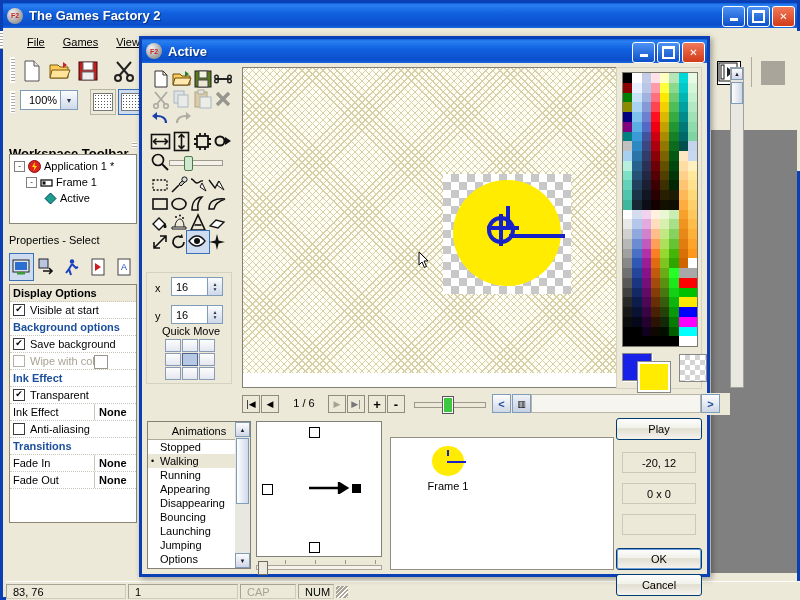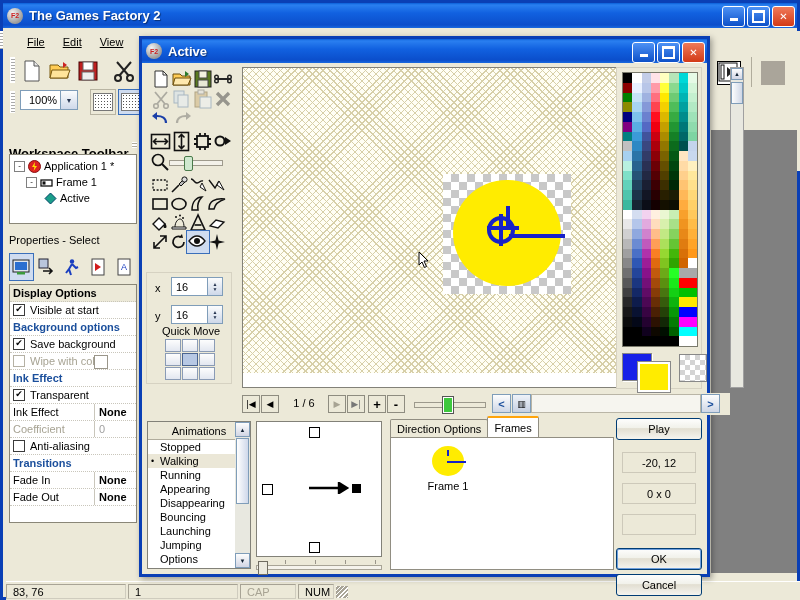--- a/index.html
+++ b/index.html
@@ -228,21 +228,21 @@
         <div class="wbtn">
             <div class="sq"></div>
           </div>
         <div class="wbtn close">✕</div>
       </div>
     </div>
 
     <div class="menubar">
       <div class="grip" style="left:-8px;top:0;height:18px;"></div>
       <div class="mi"><u>File</u></div>
-      <div class="mi"><u>Edit</u></div>
+      <div class="mi"><u>Games</u></div>
       <div class="mi"><u>View</u></div>
       <div class="mi"><u>In</u></div>
     </div>
 
     <div class="toolbar1">
       <div class="grip"></div>
       <div class="tb-ico" style="left:14px;">
         <svg width="24" height="24" viewBox="0 0 24 24">
             <path d="M5 2h9l5 5v15H5z" fill="#fff" stroke="#555"></path>
             <path d="M14 2v5h5" fill="#e6e6e6" stroke="#555"></path>
@@ -381,24 +381,20 @@
       <div class="prow cat">
         <span>Ink Effect</span>
       </div>
       <div class="prow">
         <span class="ck">✔</span>
         <span>Transparent</span>
       </div>
       <div class="prow">
         <span>Ink Effect</span>
         <span class="v">None</span>
-      </div>
-      <div class="prow">
-        <span class="dim">Coefficient</span>
-        <span class="v gray">0</span>
       </div>
       <div class="prow">
         <span class="ck"></span>
         <span>Anti-aliasing</span>
       </div>
       <div class="prow cat">
         <span>Transitions</span>
       </div>
       <div class="prow">
         <span>Fade In</span>
@@ -773,28 +769,20 @@
           <path d="M0 6h34M30 1l8 5-8 5z" stroke="#000" stroke-width="2.4" fill="#000"></path>
         </svg>
       </div>
       <div class="dirslider">
         <div style="position:absolute;left:0;top:0;width:126px;height:4px;
                     background:repeating-linear-gradient(to right,transparent 0 29px,#9a968a 29px 30px);"></div>
         <div style="position:absolute;left:0;top:5px;width:126px;height:5px;border:1px solid #a8a496;background:#f5f3ec;box-sizing:border-box;"></div>
         <div style="position:absolute;left:2px;top:1px;width:8px;height:12px;background:#eceadf;border:1px solid #6f6c60;"></div>
       </div>
 
-      <div class="tabs">
-        <div class="tab">
-          <span>Direction Options</span>
-        </div>
-        <div class="tab sel">
-          <span>Frames</span>
-        </div>
-      </div>
       <div class="tabpane">
         <div class="frameitem">
           <div class="fball">
             <div class="fv"></div>
             <div class="fh"></div>
           </div>
           <div class="flabel">Frame 1</div>
         </div>
       </div>
 

